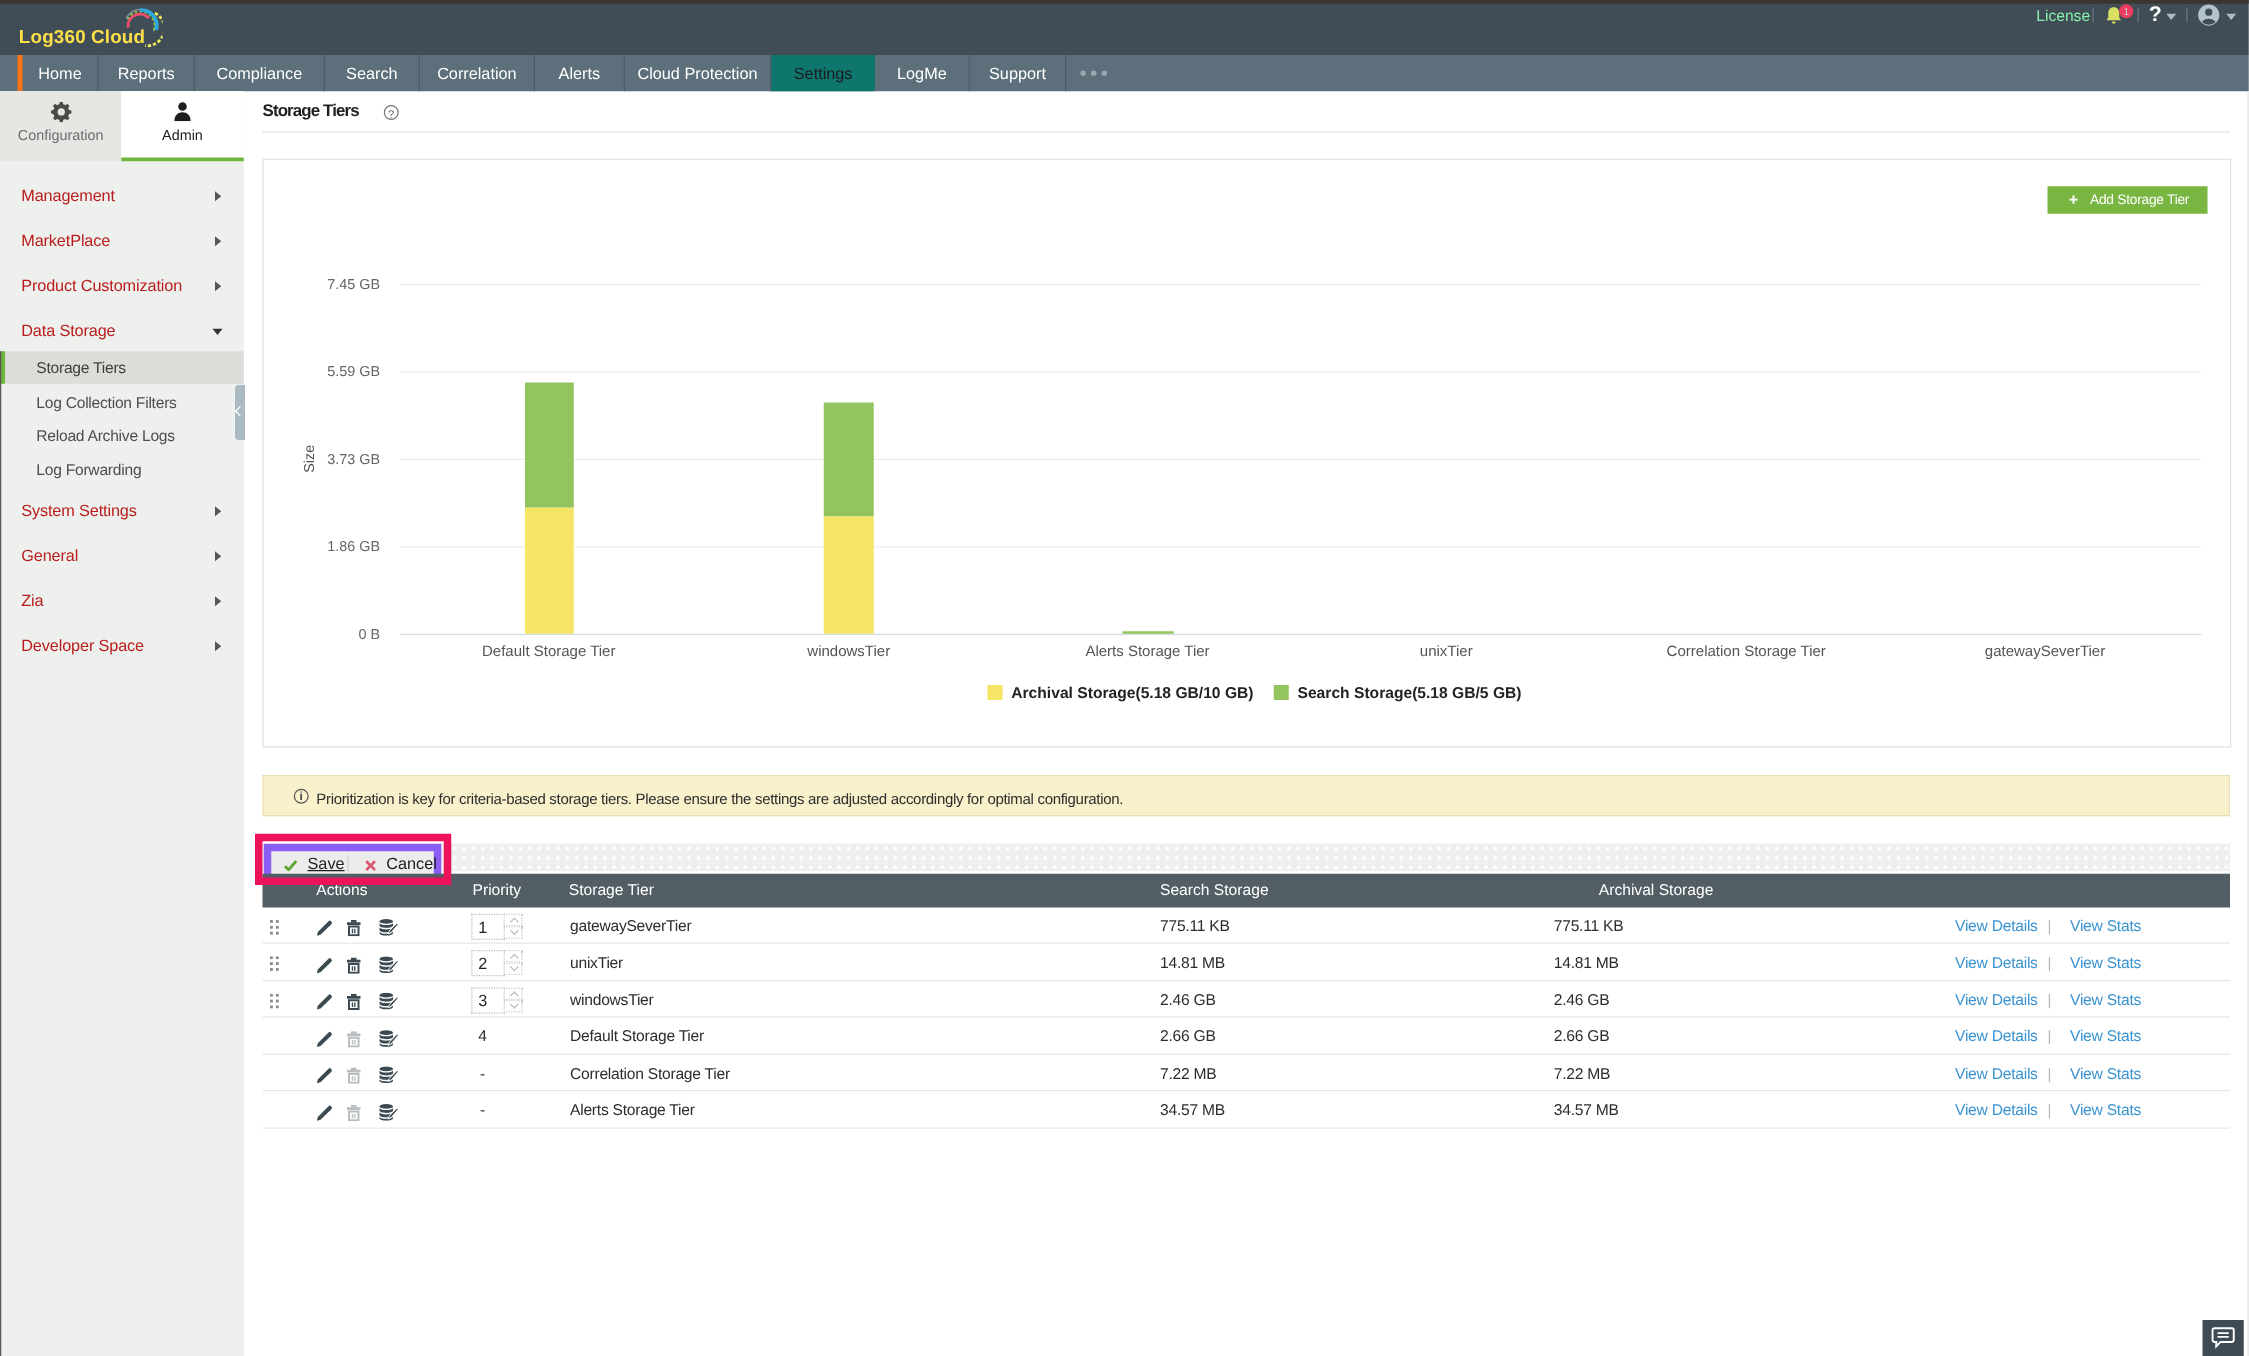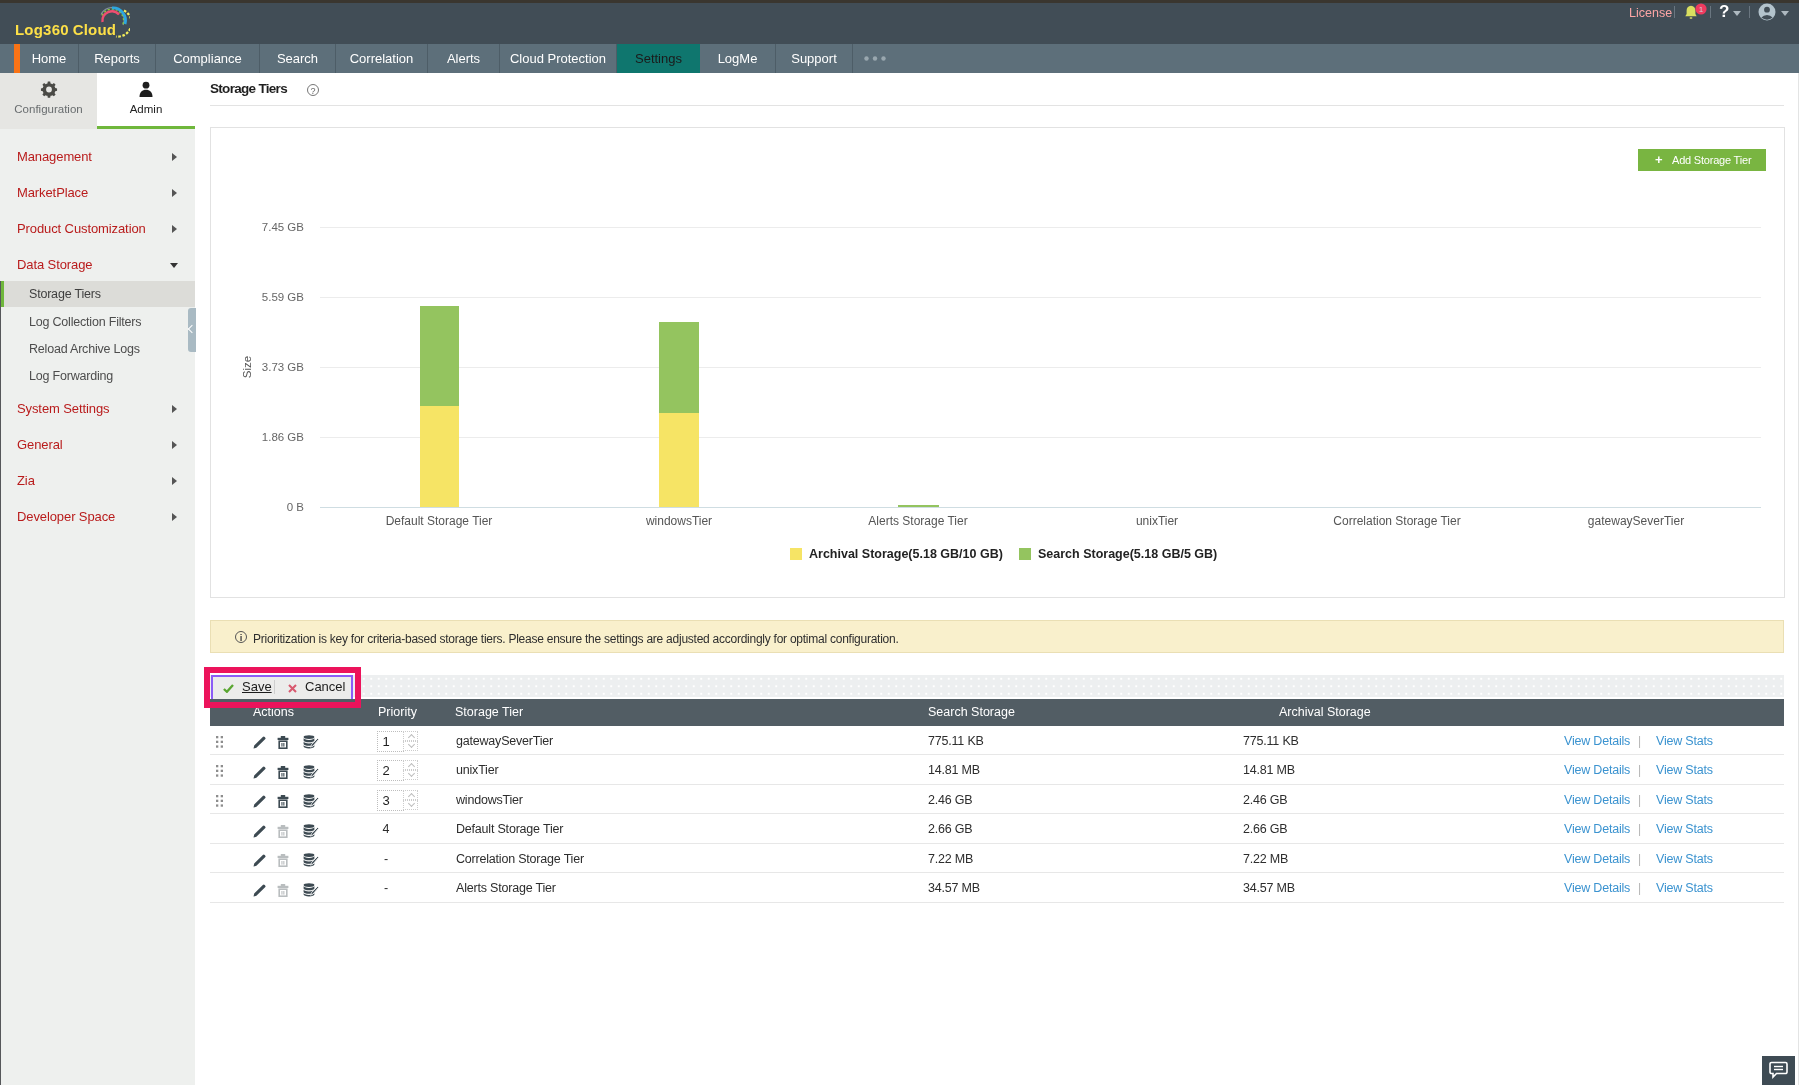--- a/index.html
+++ b/index.html
@@ -4,29 +4,29 @@
 <style>
 * { margin:0; padding:0; box-sizing:border-box; }
 html,body { width:1799px; height:1085px; font-family:"Liberation Sans", sans-serif; background:#fff; overflow:hidden; }
 
 
 #topbar { position:absolute; left:0; top:0; width:1799px; height:44px; background:#414d56; }
 #topstrip { position:absolute; left:0; top:0; width:1799px; height:3px; background:#3a362f; }
 #logo { position:absolute; left:15px; top:21px; color:#fde047; font-size:15px; font-weight:bold; letter-spacing:0.2px; }
 #logo .cloud { margin-left:4px; }
 #swoosh { position:absolute; left:96px; top:3px; }
-#license { left:1629px; top:6px; font-size:12.5px; position:absolute; color:#fca5a5; }
+#license { left:1629px; top:6px; font-size:12.5px; position:absolute; color:#86efac; }
 .hsep { position:absolute; top:6px; width:1px; height:12px; background:#6a7680; }
 #qmark { position:absolute; left:1719px; top:2px; font-size:17px; font-weight:bold; color:#fff; }
 .caret { position:absolute; width:0; height:0; border-left:4px solid transparent; border-right:4px solid transparent; border-top:5px solid #aeb9c0; }
 
 
 #navbar { position:absolute; left:0; top:44px; width:1799px; height:29px; background:#5d6f7a; }
 .tab { position:absolute; top:0; height:29px; line-height:29px; text-align:center; color:#fff; font-size:13px; border-right:1px solid #4d5d67; }
-.tab.first { border-left:6px solid #f97316; }
+.tab.first { border-left:4px solid #f97316; }
 .tab.active { background:#0f766e; color:#1b1b1b; border-right:none; }
 
 
 #sidebar { position:absolute; left:0; top:73px; width:195px; height:1012px; background:#eef0ee; }
 #cfgtab { position:absolute; left:0; top:0; width:97px; height:56px; background:#e6e6e3; }
 #admtab { position:absolute; left:97px; top:0; width:98px; height:56px; background:#fff; border-bottom:3px solid #6fb73c; }
 .sbtab-ic { position:absolute; left:50%; transform:translateX(-50%); top:8px; }
 .sbtab-lb { position:absolute; width:100%; text-align:center; top:30px; font-size:11.5px; }
 #cfgtab .sbtab-lb { color:#696d6f; }
 #admtab .sbtab-lb { color:#222; }
@@ -48,21 +48,21 @@
 #addbtn { position:absolute; left:1427px; top:21px; width:128px; height:22px; background:#79b541; color:#fff; font-size:11px; letter-spacing:-0.2px; line-height:22px; }
 #addbtn .plus { position:absolute; left:17px; top:0; font-weight:bold; font-size:13px; }
 
 
 #infobar { position:absolute; left:210px; top:620px; width:1574px; height:33px; background:#f9f0cc; border:1px solid #eadfb4; }
 #infoic { position:absolute; left:24px; top:10px; width:12px; height:12px; border:1px solid #555; border-radius:50%; color:#444; font-size:9.5px; text-align:center; line-height:12px; font-weight:bold; }
 #infotx { position:absolute; left:42px; top:11px; font-size:12px; letter-spacing:-0.25px; color:#2e2e2e; }
 
 
 #toolstrip { position:absolute; left:210px; top:675px; width:1574px; height:22px; background:#edeff0; background-image:radial-gradient(#ffffff 1.2px, rgba(255,255,255,0) 1.2px); background-size:7.5px 7.5px; }
-#btngroup { position:absolute; left:211px; top:675px; width:142px; height:38px; background:#ececeb; border:2px solid #8b5cf6; }
+#btngroup { position:absolute; left:211px; top:675px; width:142px; height:38px; background:#ececeb; border:6px solid #8b5cf6; }
 .bg-it { position:absolute; top:0; height:20px; line-height:20px; font-size:13px; color:#1c1c1c; }
 #bgdiv { position:absolute; left:61px; top:3px; width:1px; height:14px; background:#cfcfcf; }
 #magenta { position:absolute; left:204px; top:667px; width:157px; height:41px; border:6px solid #ec135b; z-index:30; }
 
 
 #thead { position:absolute; left:210px; top:698.5px; width:1574px; height:27px; background:#525d64; color:#fff; font-size:12.5px; }
 .th { position:absolute; top:6.5px; }
 .trow { position:absolute; left:210px; width:1574px; height:29.5px; border-bottom:1px solid #e7e7e7; font-size:12.5px; color:#2d2d2d; letter-spacing:-0.2px; }
 .cell { position:absolute; top:8px; }
 .vlink { color:#3b93d0; font-size:12.5px; }

